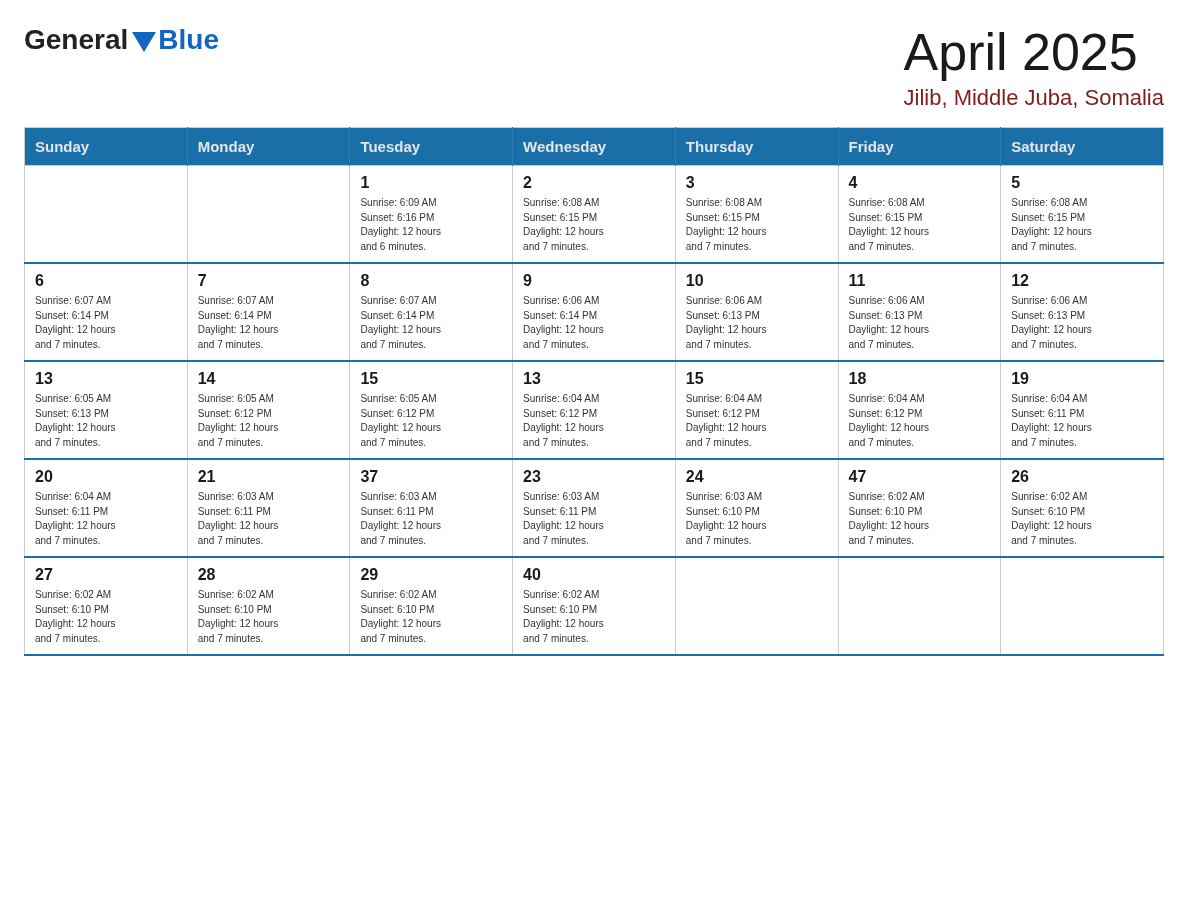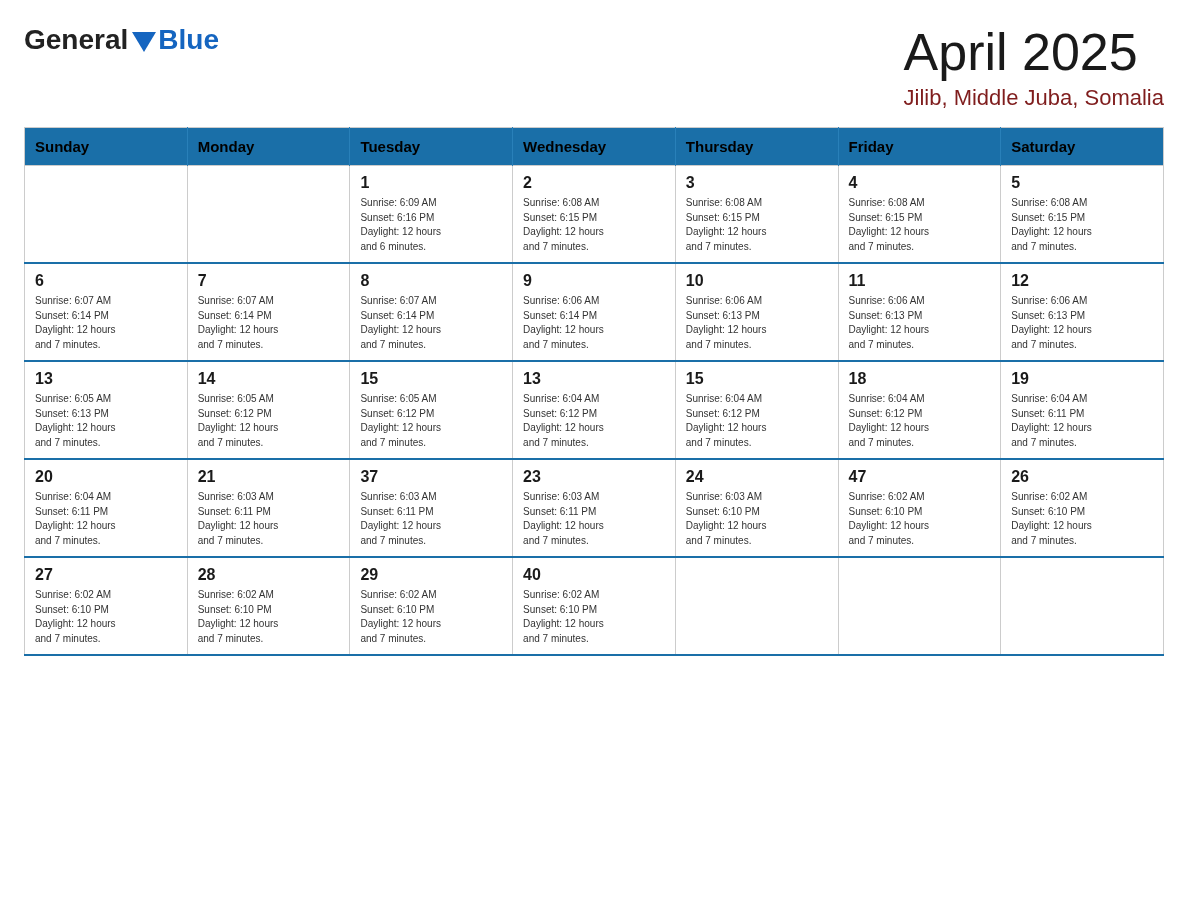--- a/index.html
+++ b/index.html
@@ -54,21 +54,21 @@
       color: #7f1d1d;
       margin-top: 4px;
     }
     .calendar {
       width: 100%;
       border-collapse: collapse;
       border: 1px solid #ccc;
     }
     .calendar thead tr th {
       background: #1a6fa8;
-      color: #000000;
+      color: #e5e5e5;
       text-align: left;
       padding: 10px 10px;
       font-size: 15px;
       font-weight: bold;
       border-right: 1px solid #2980b9;
     }
     .calendar thead tr th:last-child {
       border-right: none;
     }
     .calendar tbody tr td {

